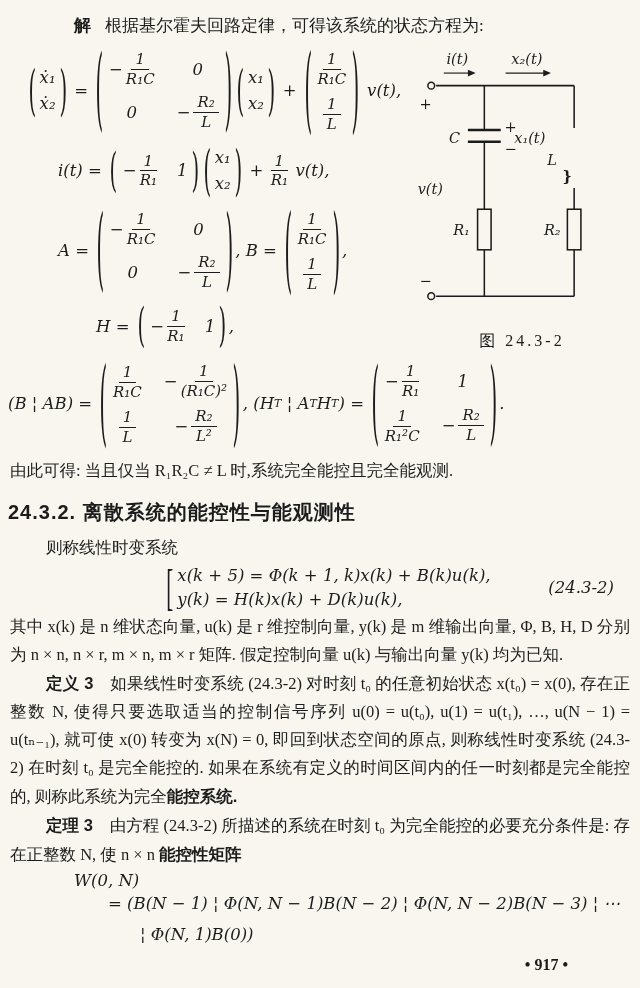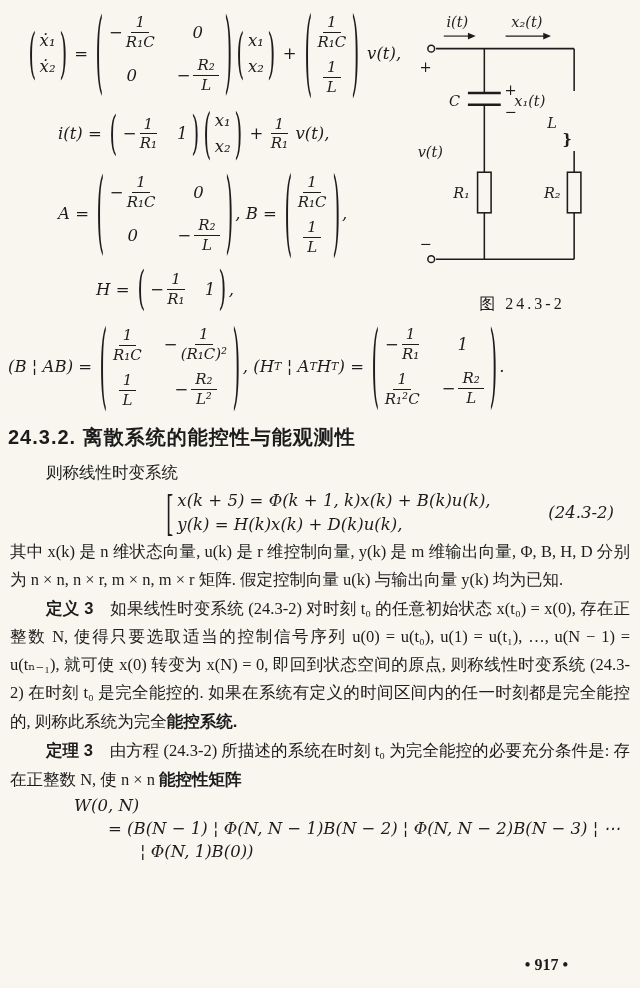--- a/index.html
+++ b/index.html
@@ -40,34 +40,37 @@
   .eq-output { margin:12px 0 0 58px; }
   .eq-abdef  { margin:12px 0 0 58px; }
   .eq-hdef   { margin:12px 0 0 96px; }
   .eq-ctrb   { margin:8px 0 0 8px; }
   
   .syswrap { display:flex; align-items:center; margin:4px 26px 4px 166px; }
   .brace { display:inline-block; font-style:normal; font-size:22px; line-height:1; transform-origin:center; margin-right:4px; }
   .syslines { display:flex; flex-direction:column; gap:5px; }
   .eqnum { margin-left:auto; font-style:italic; }
   .w1 { margin:2px 0 0 74px; }
-  .w2 { margin:4px 0 4px 108px; }
+  .w2 { margin:4px 0 12px 108px; }
   .w3 { margin:4px 0 0 140px; }
   
   .circuit { flex:1; padding-top:8px; display:flex; flex-direction:column; align-items:center; }
   svg text { font-family:"DejaVu Serif","Liberation Serif",serif; font-style:italic; font-size:15px; fill:#1c1c1c; }
   svg text.up { font-style:normal; }
   svg text.coil { font-style:normal; font-weight:bold; }
   figcaption { font-weight:normal; font-size:16px; letter-spacing:3px; margin-top:2px; }
 </style>
 </head>
 <body>
 
 <div class="page">
 
+  <p class="intro">
+    <b class="cnb">解</b><span>根据基尔霍夫回路定律，可得该系统的状态方程为:</span>
+  </p>
 
   <div class="columns">
     <div class="eqcol">
       <div class="eq eq-state">
           <span class="mat">
             <span class="paren" style="transform: scale(0.9, 2.5);">(</span>
             <span class="mgrid" style="grid-template-columns: repeat(1, auto);">
               <span class="mcell"><span class="mtxt">ẋ₁</span></span>
               <span class="mcell"><span class="mtxt">ẋ₂</span></span>
             </span>
@@ -329,20 +332,23 @@
                 <span class="fnum">R₂</span>
                 <span class="fden">L</span>
               </span>
             </span></span>
         </span>
         <span class="paren" style="transform: scale(0.9, 4.14);">)</span>
       </span>
       <span class="mtxt">.</span>
     </div>
 
+  <p class="body" style="margin-top:10px">
+    <span>由此可得:  当且仅当 R₁R₂C ≠ L 时,系统完全能控且完全能观测.</span>
+  </p>
 
   <h2 class="section">
     <span>24.3.2.</span>
     <span>离散系统的能控性与能观测性</span>
   </h2>
 
   <p class="body indent">
     <span>则称线性时变系统</span>
   </p>
 

